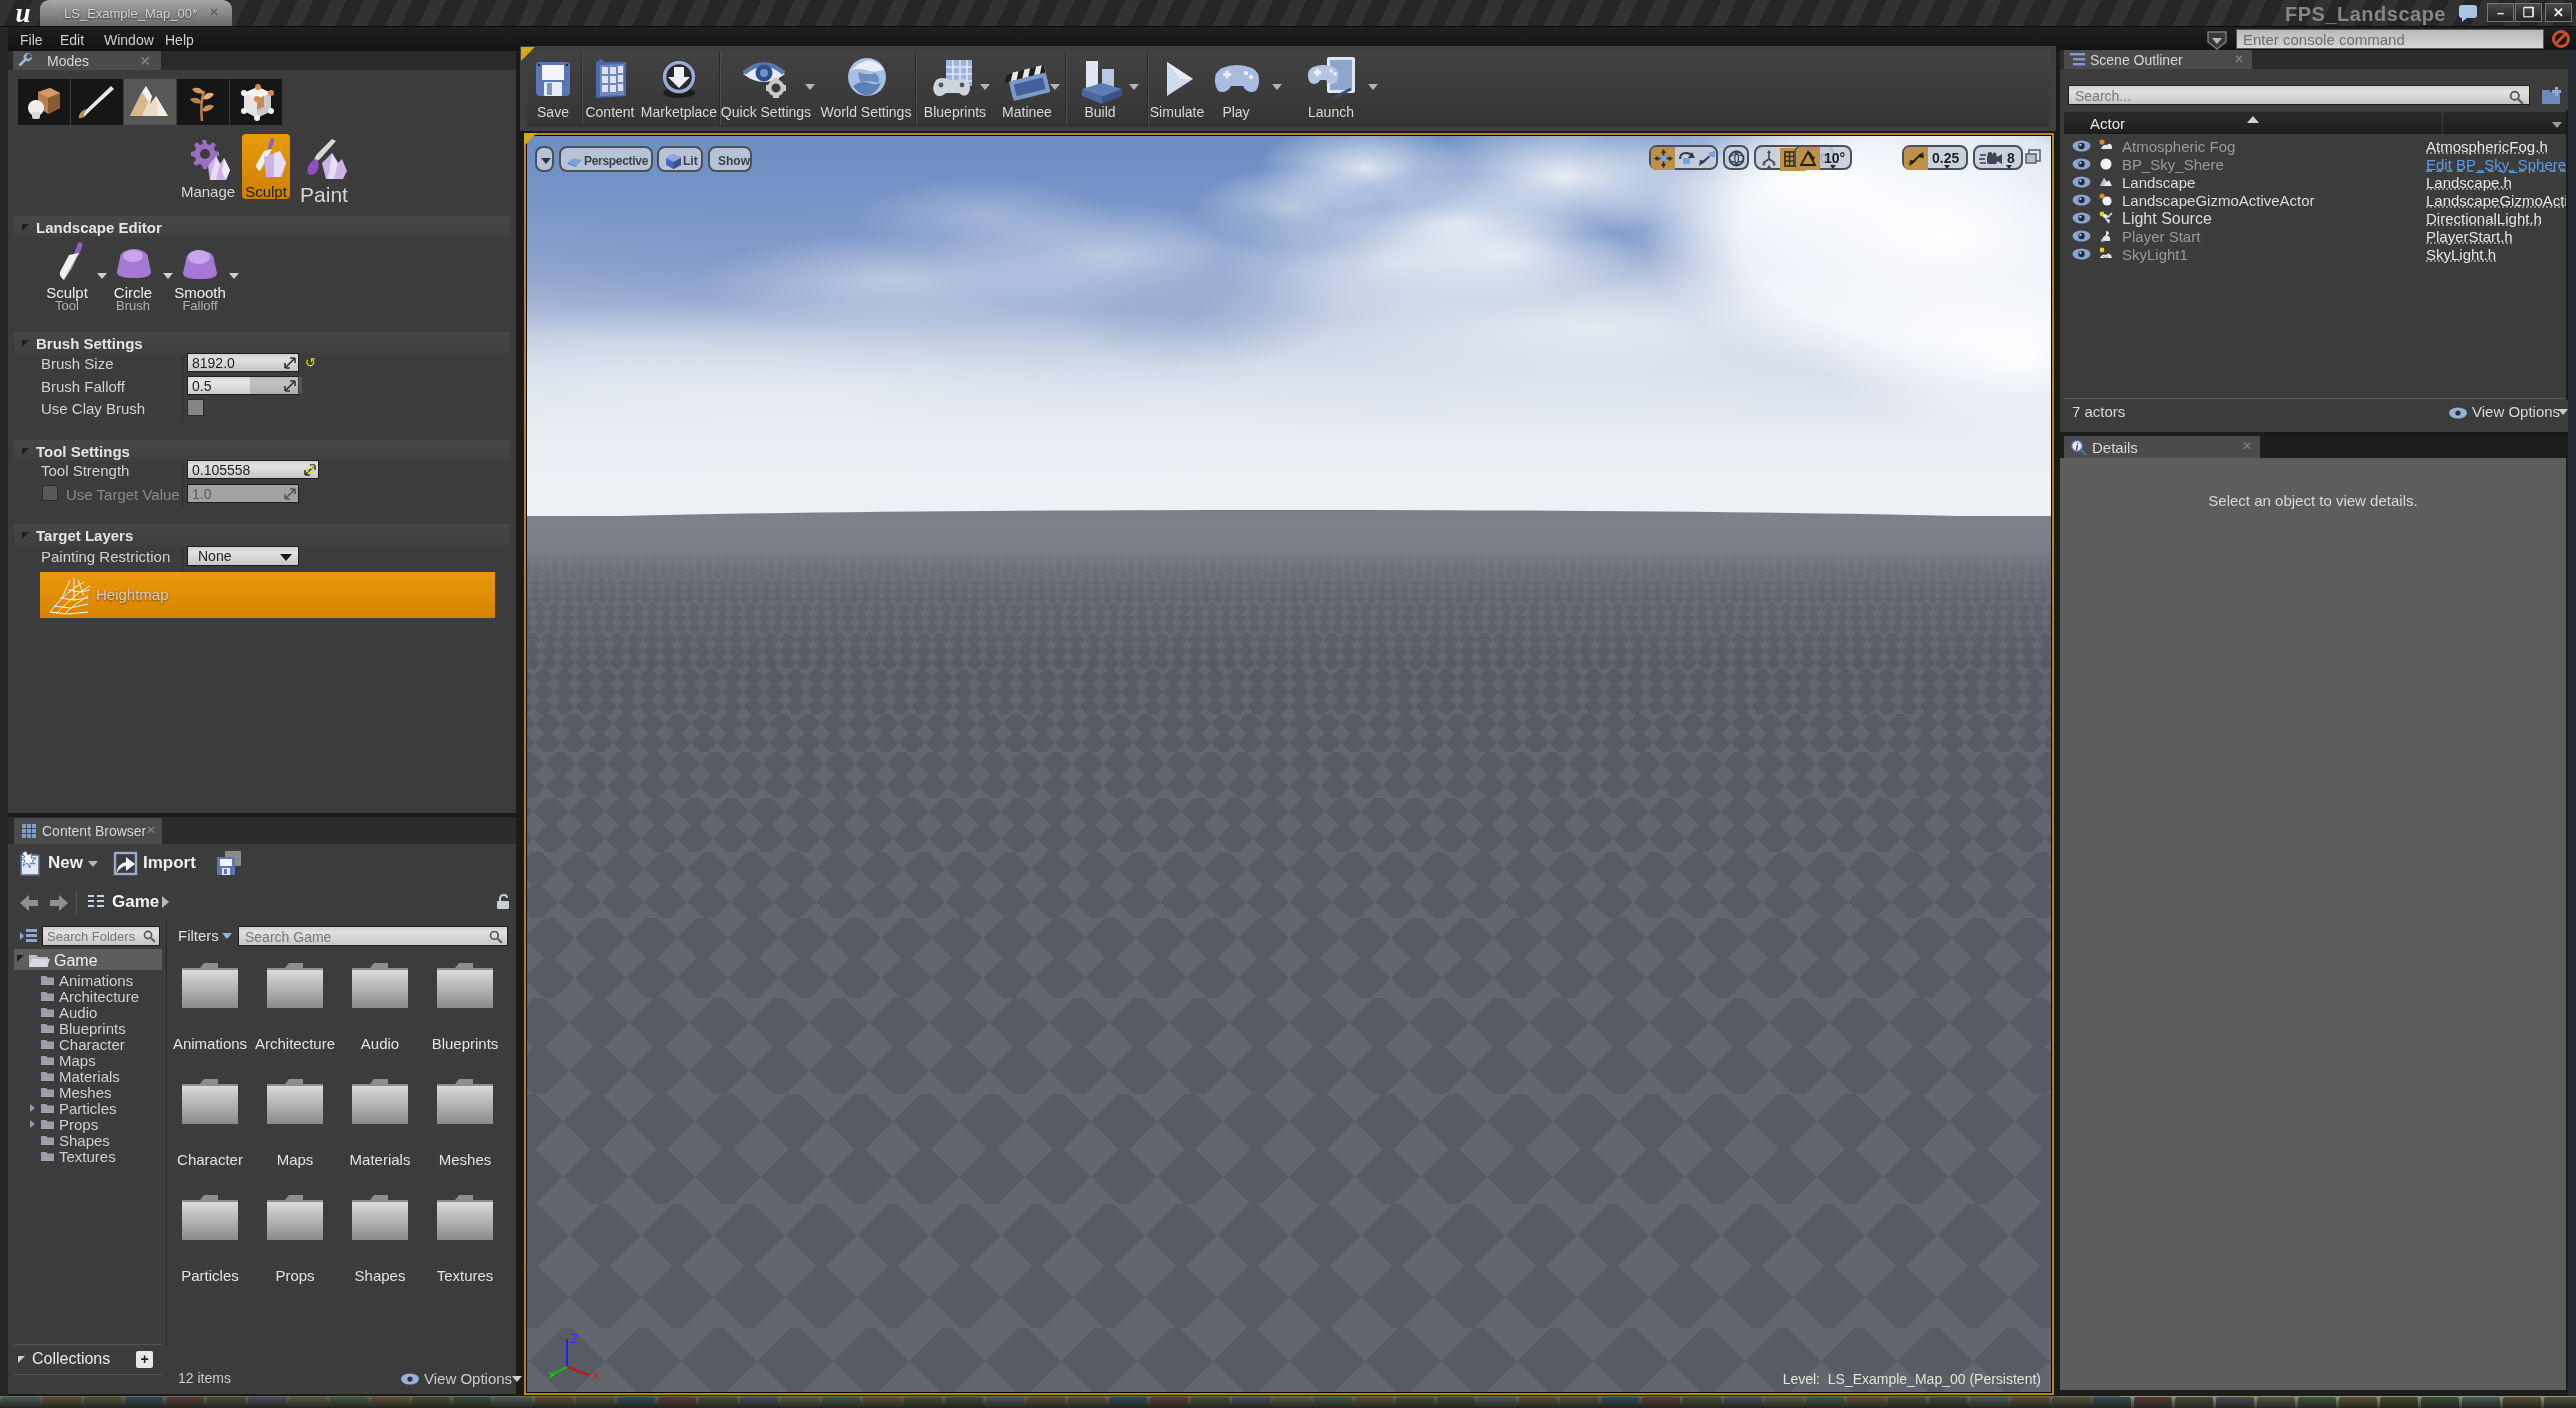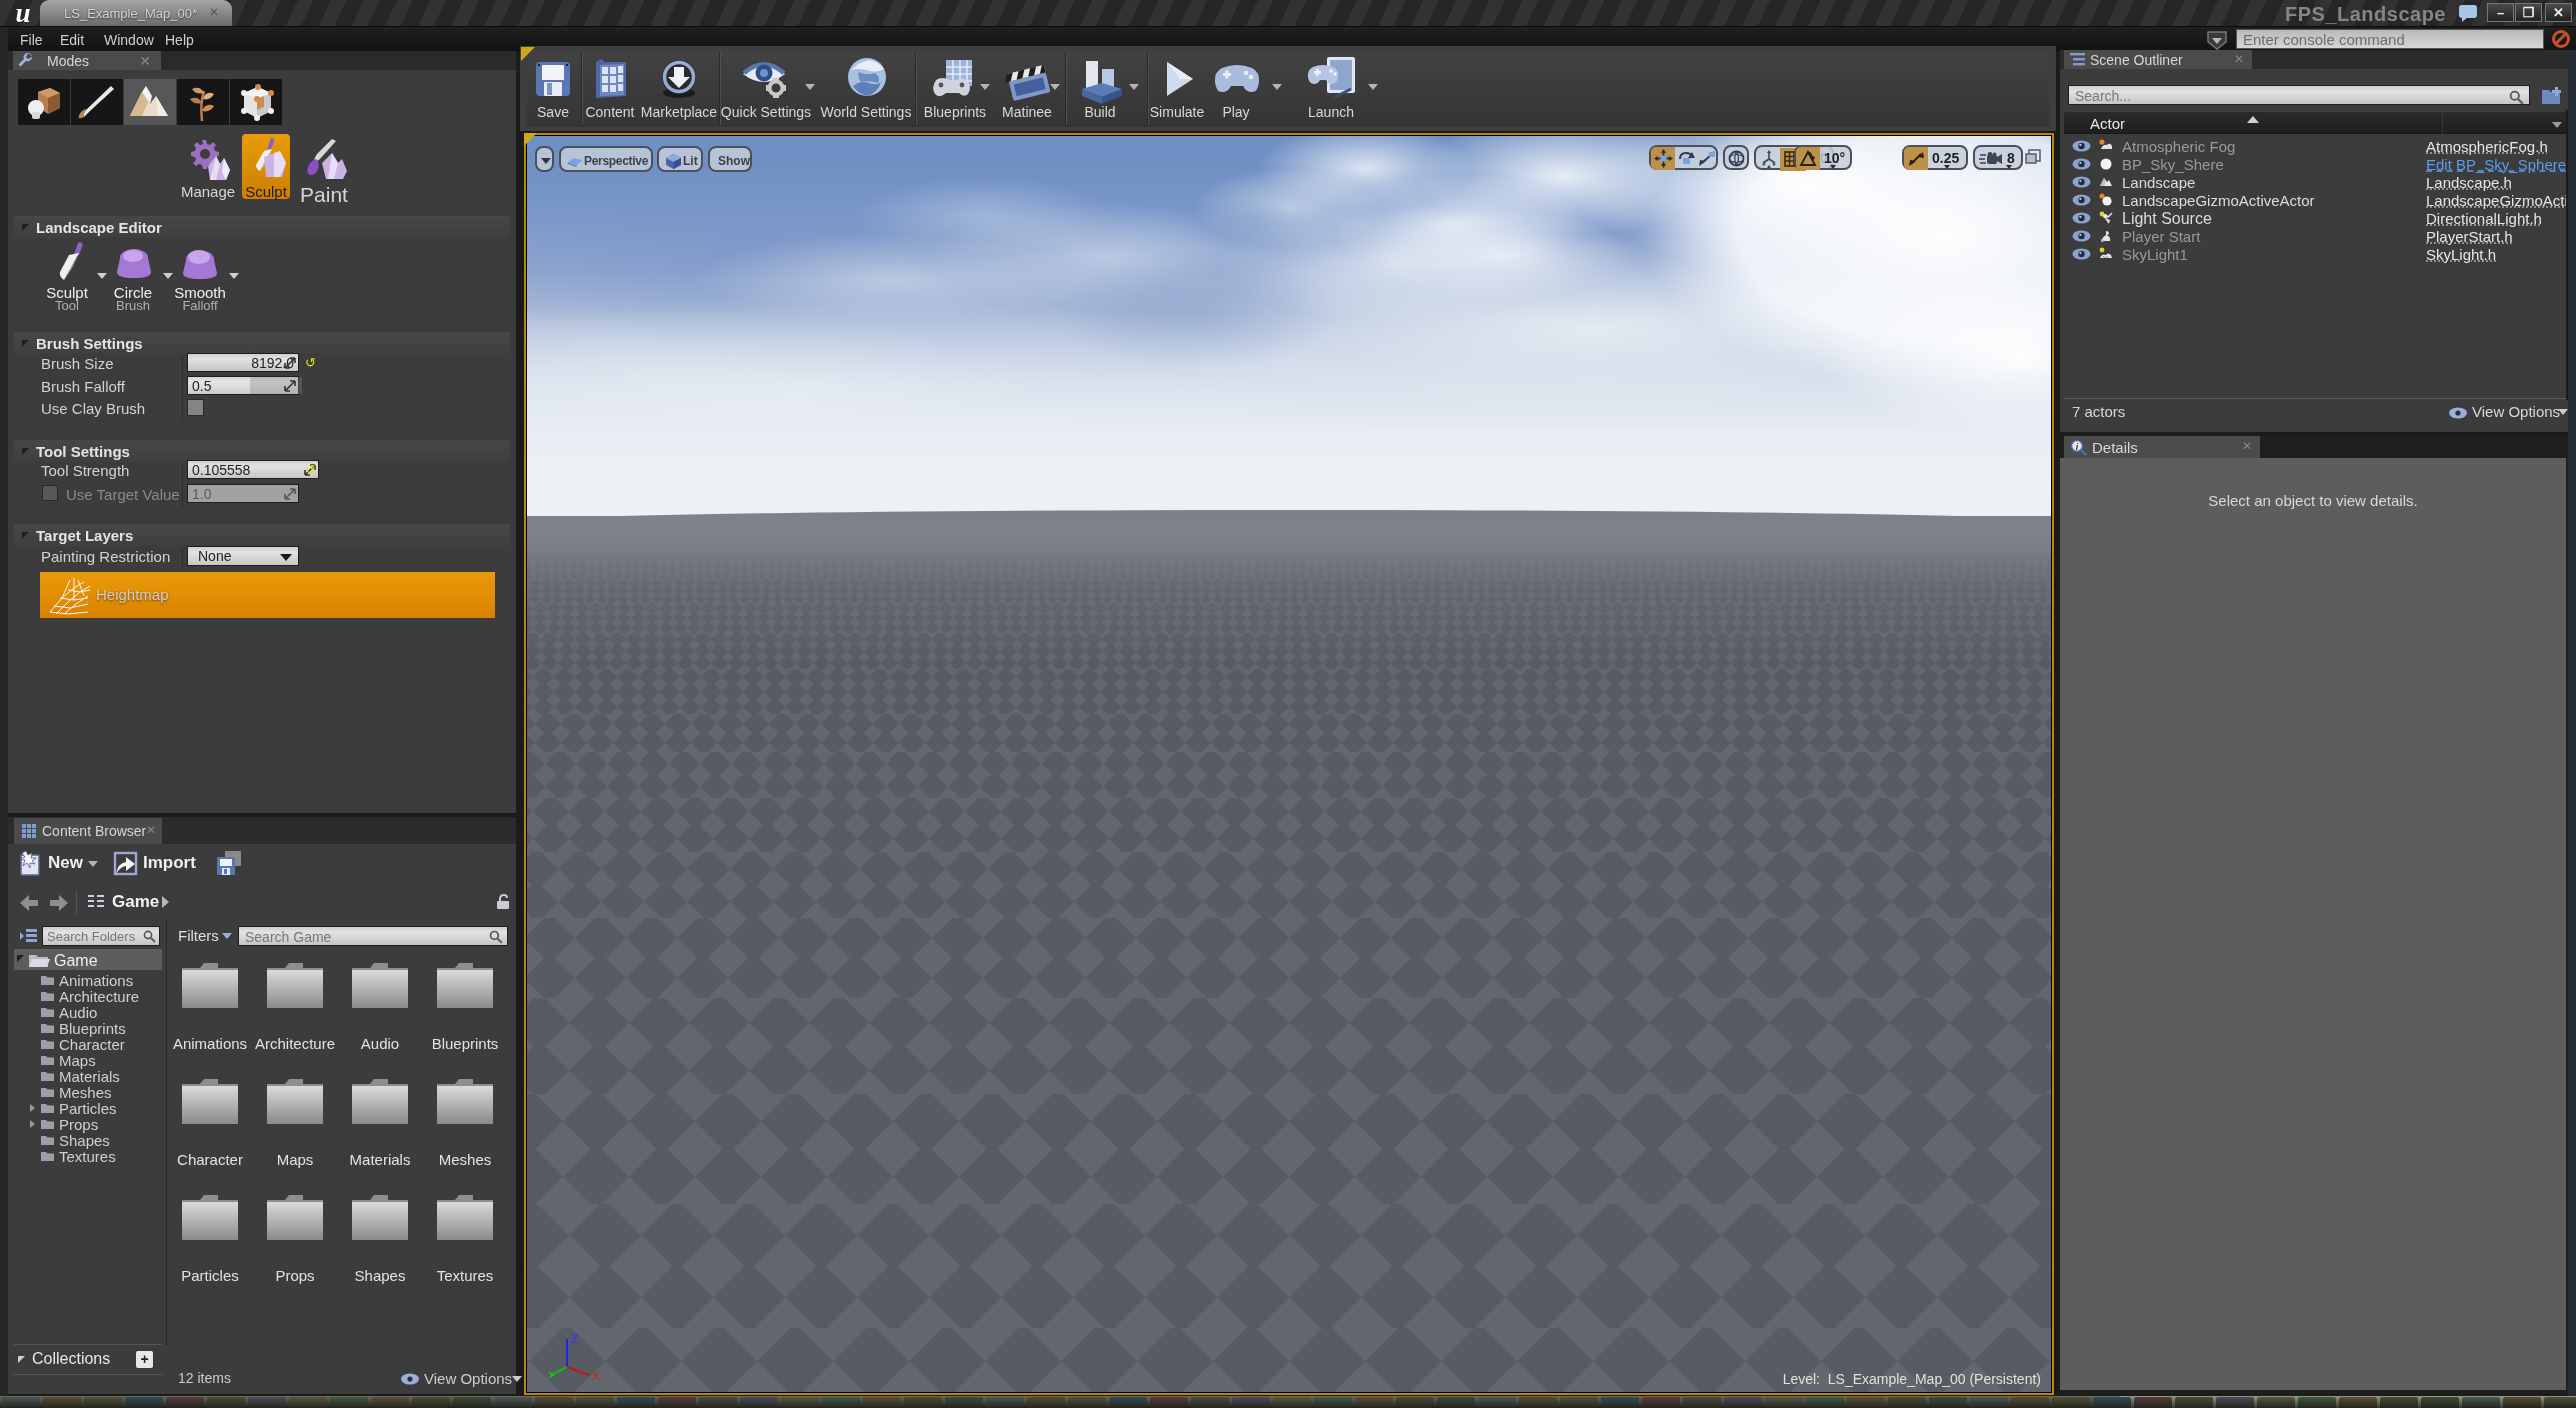--- a/index.html
+++ b/index.html
@@ -225,21 +225,21 @@
 <div class="abs" style="left:103px;top:298px;width:60px;text-align:center;color:#b0b0b0;font-size:13px;">Brush</div>
 <div class="abs" style="left:168px;top:284px;width:64px;text-align:center;color:#efefef;font-size:15px;">Smooth</div>
 <div class="abs" style="left:168px;top:298px;width:64px;text-align:center;color:#b0b0b0;font-size:13px;">Falloff</div>
 
 <div class="abs hdr" style="left:14px;top:332px;width:496px;height:22px;">
     <span style="position:absolute;left:22px;top:3px;">Brush Settings</span>
   <span style="position:absolute;left:8px;top:8px;width:0;height:0;border-top:7px solid #1e1e1e;border-right:7px solid transparent;"></span>
   </div>
 <div class="abs" style="left:182px;top:356px;width:1px;height:66px;background:#2e2e2e;"></div>
 <div class="abs row-txt" style="left:41px;top:355px;color:#d2d2d2;">Brush Size</div>
-<div class="abs inp" style="left:187px;top:353px;width:112px;height:19px;padding:1px 4px;text-align:right;">8192.0<svg style="position:absolute;right:2px;top:3px;" width="12" height="12" viewBox="0 0 12 12">
+<div class="abs inp" style="left:187px;top:353px;width:112px;height:19px;padding:1px 4px;">8192.0<svg style="position:absolute;right:2px;top:3px;" width="12" height="12" viewBox="0 0 12 12">
       <path d="M1 11 L11 1 M11 1 v5 M11 1 h-5 M1 11 v-5 M1 11 h5" stroke="#333" stroke-width="1.6" fill="none"></path>
     </svg></div>
 <span class="abs" style="left:305px;top:355px;color:#e2e200;font-size:13px;">↺</span>
 <div class="abs row-txt" style="left:41px;top:378px;color:#d2d2d2;">Brush Falloff</div>
 <div class="abs inp" style="left:187px;top:376px;width:112px;height:19px;padding:1px 4px;background:linear-gradient(#d6d6d6,#e6e6e6 30%,#cccccc);">0.5
   <span style="position:absolute;left:62px;top:0;width:52px;height:17px;background:rgba(130,130,130,0.35);"></span>
   <svg style="position:absolute;right:2px;top:3px;" width="12" height="12" viewBox="0 0 12 12">
       <path d="M1 11 L11 1 M11 1 v5 M11 1 h-5 M1 11 v-5 M1 11 h5" stroke="#333" stroke-width="1.6" fill="none"></path>
     </svg></div>
 <div class="abs row-txt" style="left:41px;top:400px;color:#d2d2d2;">Use Clay Brush</div>

